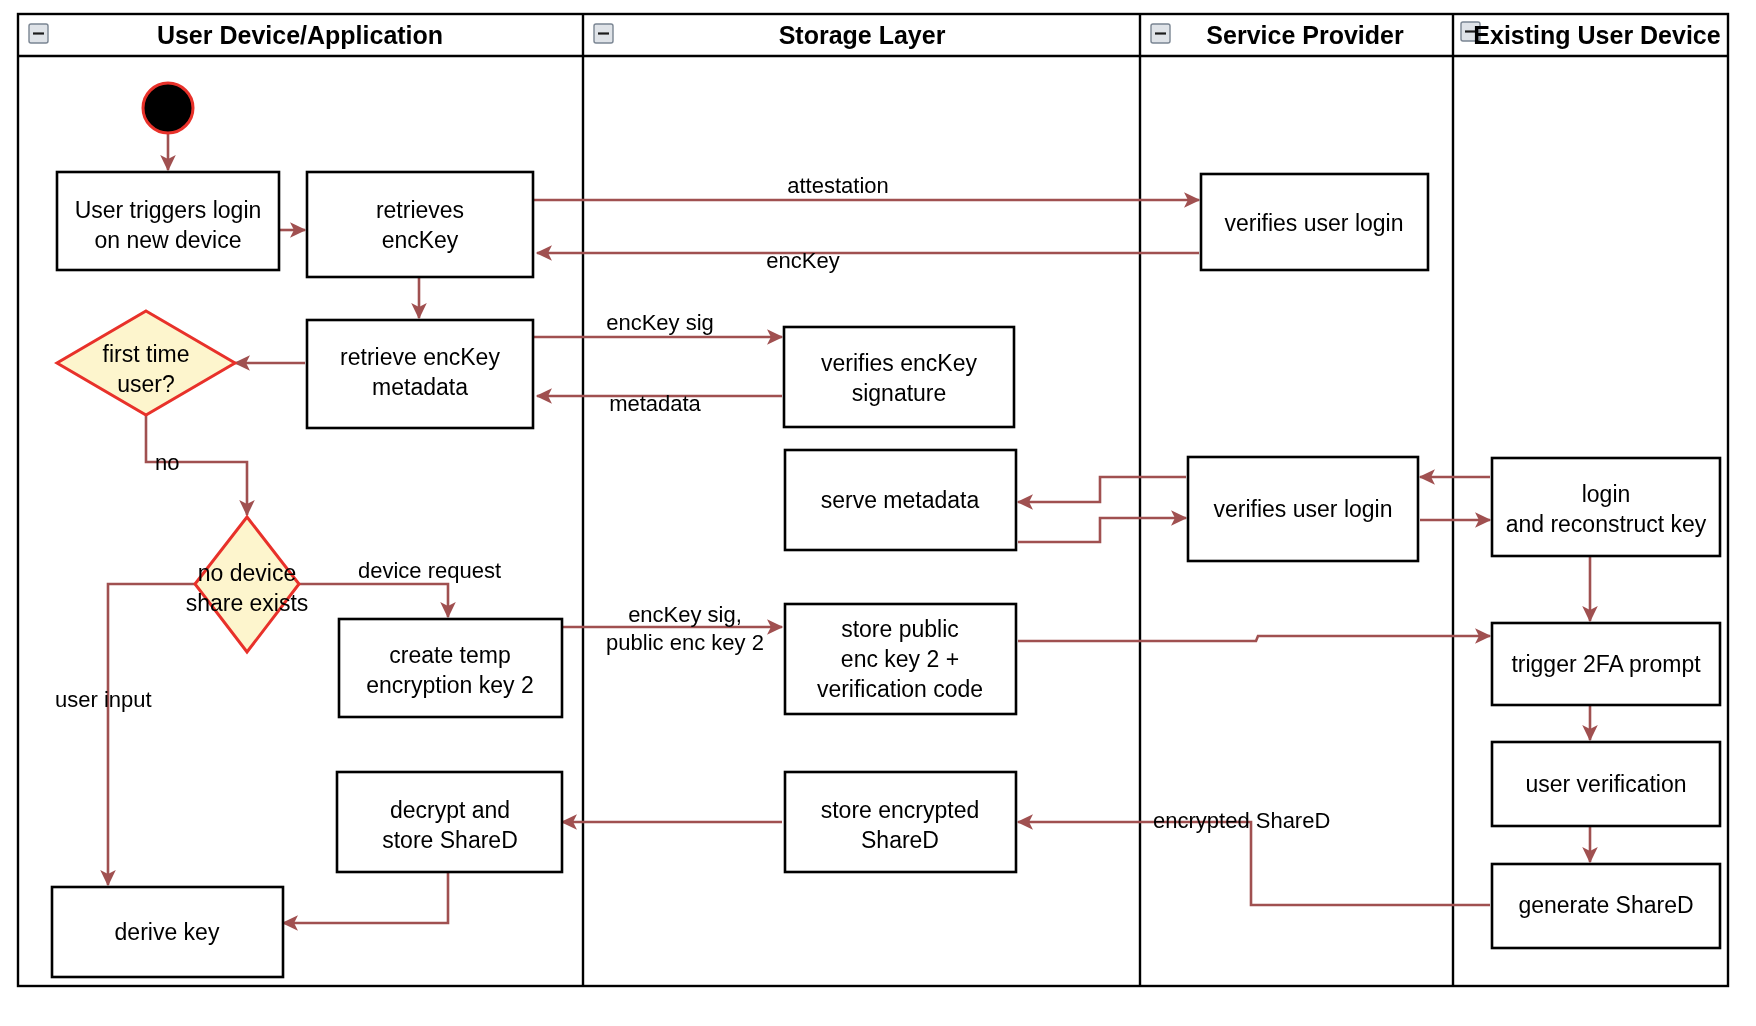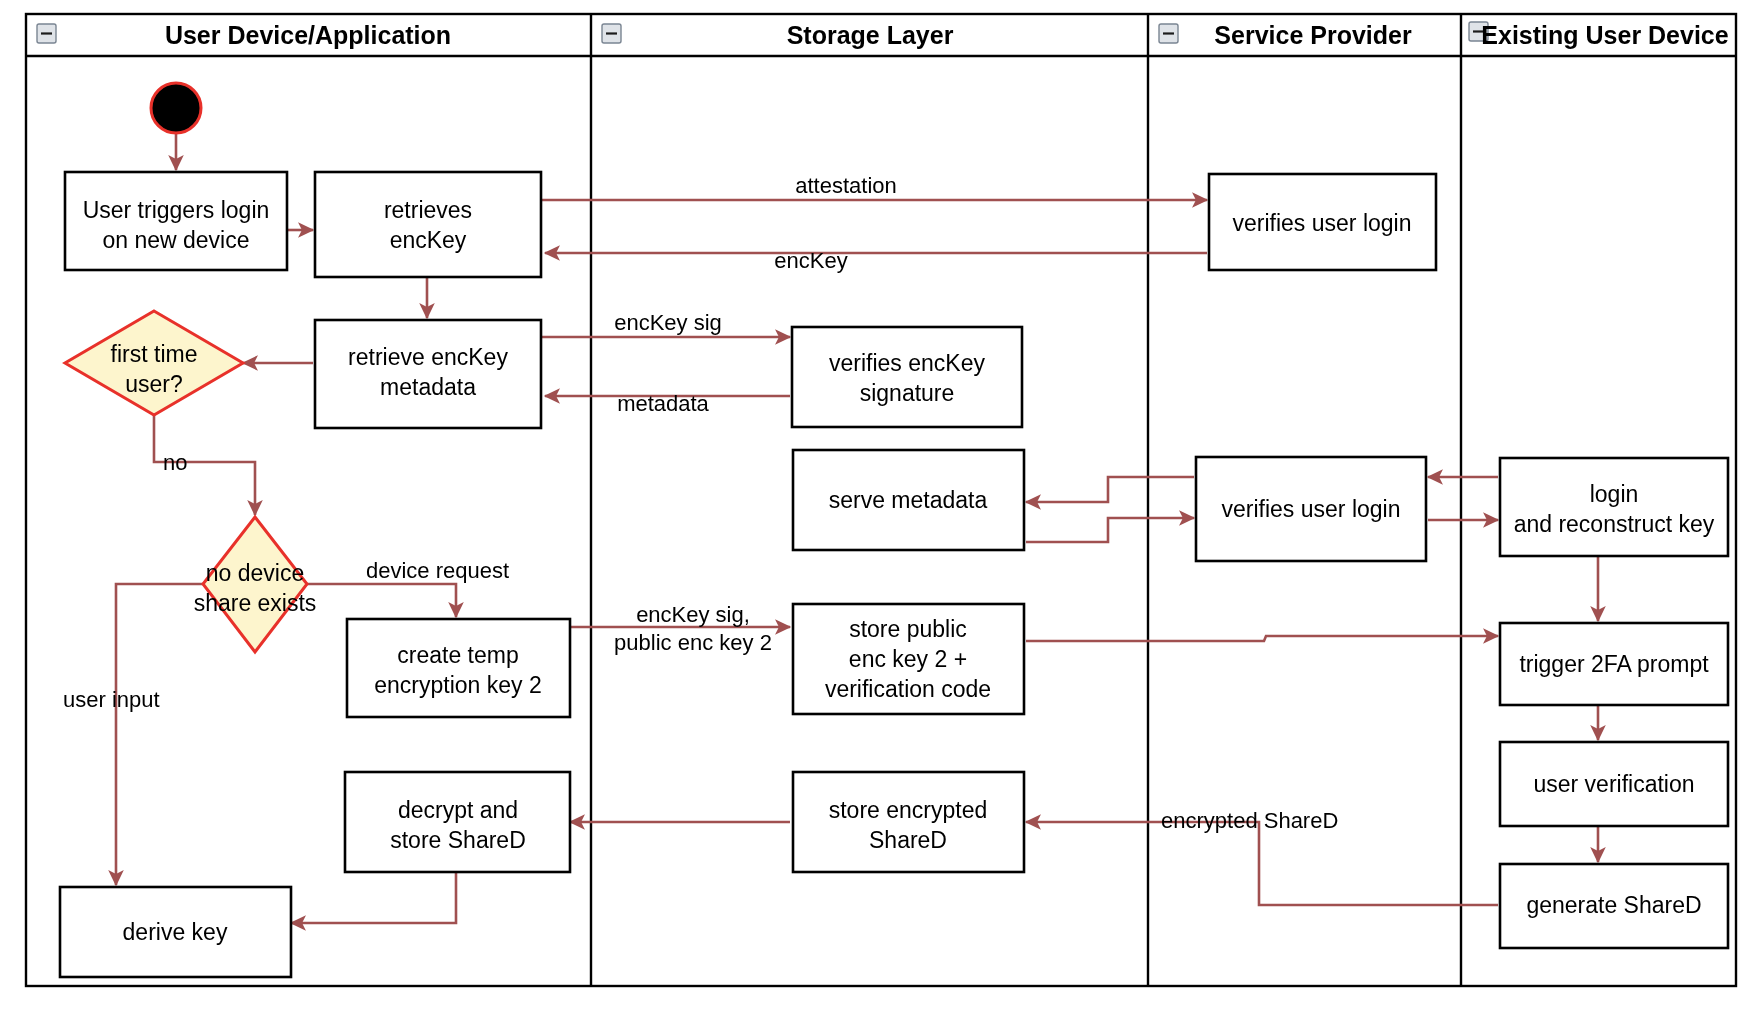--- a/index.html
+++ b/index.html
@@ -1,18 +1,18 @@
 <!DOCTYPE html>
 <html><head>
 <meta charset="utf-8">
 <style>
   html,body{margin:0;padding:0;background:#ffffff;}
   body{width:1756px;height:1026px;overflow:hidden;
        font-family:"Liberation Sans","DejaVu Sans",sans-serif;}
-  #stage{position:relative;width:1716px;height:1026px;margin-left:8px;}
+  #stage{position:relative;width:1716px;height:1026px;}
   svg#diagram{position:absolute;left:0;top:0;width:1756px;height:1026px;display:block;}
   .lane-frame{fill:#ffffff;stroke:#000000;stroke-width:2.4;}
   .lane-divider{stroke:#000000;stroke-width:2.4;}
   .lane-head-rule{stroke:#000000;stroke-width:2.4;}
   .lane-title{font-family:"Liberation Sans","DejaVu Sans",sans-serif;
       font-size:25px;font-weight:bold;fill:#000000;text-anchor:middle;
       dominant-baseline:middle;}
   .node-box{fill:#ffffff;stroke:#000000;stroke-width:2.6;}
   .node-text{font-family:"Liberation Sans","DejaVu Sans",sans-serif;
       font-size:23px;fill:#000000;text-anchor:middle;}

